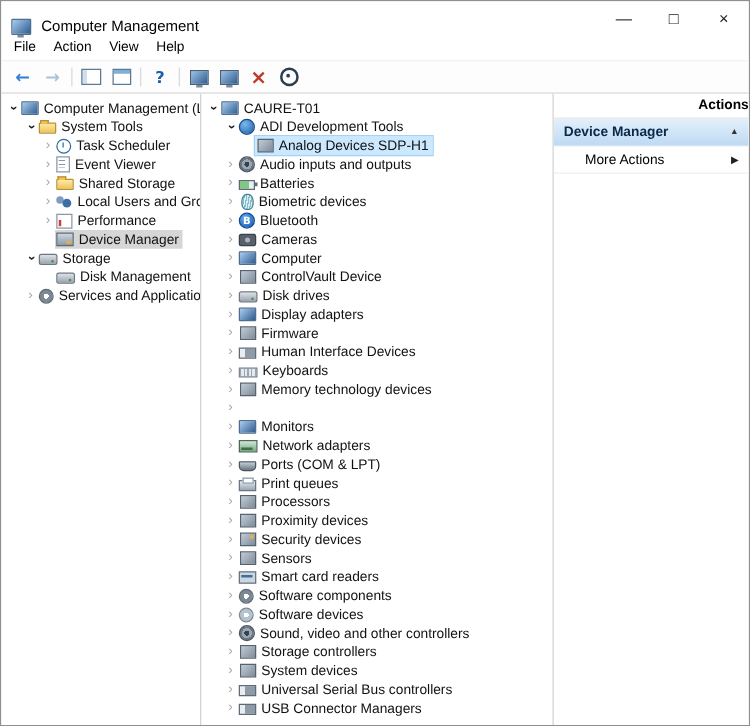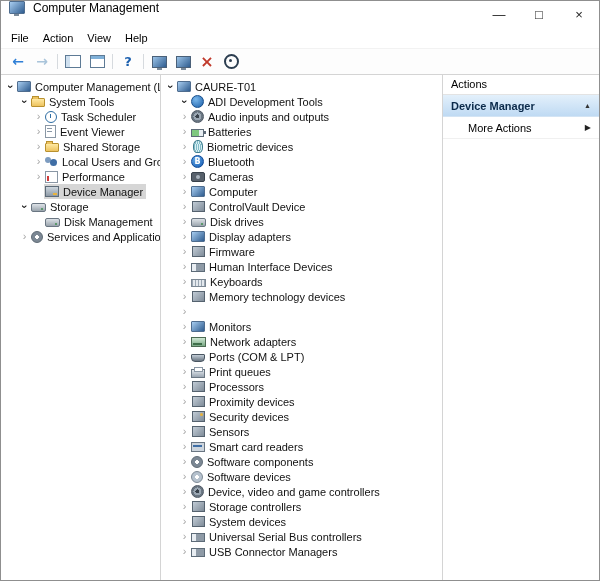--- a/index.html
+++ b/index.html
@@ -1,19 +1,19 @@
 <!DOCTYPE html>
 <html><head>
 <meta charset="utf-8">
 <style>
   html,body{margin:0;padding:0;background:#e8e8e8;font-family:"Liberation Sans","DejaVu Sans",sans-serif;}
   .window{width:600px;height:581px;box-sizing:border-box;border:1px solid #8f8f8f;background:#fff;display:flex;flex-direction:column;overflow:hidden;}
 
   
-  .titlebar{height:27px;flex:none;display:flex;align-items:flex-start;background:#fff;}
+  .titlebar{height:27px;flex:none;display:flex;align-items:flex-end;background:#fff;}
   .title-icon{width:14px;height:11px;margin-left:8px;border:1px solid #4f6d8f;border-radius:1px;background:linear-gradient(135deg,#a8cdf0,#2f5c8f);position:relative;flex:none;}
   .title-icon::after{content:"";position:absolute;left:4px;bottom:-3px;width:5px;height:2px;background:#7a8a9a;}
   .title-text{margin-left:8px;font-size:12px;color:#000;}
   .caption-buttons{margin-left:auto;display:flex;height:100%;}
   .cap-btn{width:40px;height:100%;display:flex;align-items:center;justify-content:center;font-size:13px;color:#222;background:none;border:none;padding:0;font-family:inherit;}
 
   
   .menubar{height:20px;flex:none;display:flex;align-items:center;padding-left:3px;background:#fff;}
   .menu-item{padding:2px 7px;font-size:11px;color:#000;}
 
@@ -85,21 +85,21 @@
   .ti-mouse{width:8px;height:11px;margin-left:2px;border-radius:4px 4px 5px 5px;border:1px solid #6a7682;background:linear-gradient(#eef2f6,#9fadba);}
   .ti-network{width:13px;height:8px;margin-top:1px;border:1px solid #4c6a52;background:linear-gradient(#cfe8d4,#79a884);}
   .ti-network::after{content:"";position:absolute;left:1px;bottom:1px;width:9px;height:2px;background:#3f6e4a;}
   .ti-port{width:12px;height:6px;margin-top:3px;border:1px solid #4a5662;border-radius:1px 1px 4px 4px;background:linear-gradient(#c2ccd6,#6a7682);}
   .ti-printer{width:12px;height:7px;margin-top:3px;border:1px solid #6a7682;background:linear-gradient(#e4e9ee,#9aa6b2);}
   .ti-printer::before{content:"";position:absolute;left:2px;top:-3px;width:7px;height:3px;background:#fff;border:1px solid #8a97a5;}
   .ti-cardreader{width:12px;height:8px;margin-top:1px;border:1px solid #6a7682;background:#cdd5dd;}
   .ti-cardreader::after{content:"";position:absolute;left:1px;top:2px;width:9px;height:2px;background:#3f6ea5;}
 
   
-  .actions-header{height:19px;line-height:19px;flex:none;font-size:11px;font-weight:normal;padding-left:8px;border-bottom:1px solid #e3e3e3;color:#000;}
+  .actions-header{height:19px;line-height:19px;flex:none;font-size:11px;font-weight:bold;padding-left:8px;border-bottom:1px solid #e3e3e3;color:#000;text-align:right;}
   .actions-group{height:21px;flex:none;display:flex;align-items:center;justify-content:space-between;padding:0 8px;background:linear-gradient(#e3f0fb,#bfdaf3);border-bottom:1px solid #d3e4f4;font-size:11px;font-weight:bold;color:#0b2a4a;}
   .actions-group .arrow{font-size:7px;color:#333;}
   .actions-more{height:21px;flex:none;display:flex;align-items:center;justify-content:space-between;padding:0 8px 0 25px;font-size:11px;border-bottom:1px solid #f0f0f0;color:#000;}
   .actions-more .arrow{font-size:8px;color:#222;}
 </style>
 </head>
 <body>
 
 <div class="window">
 
@@ -255,20 +255,28 @@
         </div>
         <div class="trow">
           <span class="tindent" style="width: 18px;"></span>
           <span class="chev open">›</span>
           <span class="tbody">
             <span class="ti ti-adi"></span>
             <span class="tlabel">ADI Development Tools</span>
           </span>
         </div>
         <div class="trow">
+          <span class="tindent" style="width: 32px;"></span>
+          <span class="chev"></span>
+          <span class="tbody sel-a">
+            <span class="ti ti-chip"></span>
+            <span class="tlabel">Analog Devices SDP-H1</span>
+          </span>
+        </div>
+        <div class="trow">
           <span class="tindent" style="width: 18px;"></span>
           <span class="chev">›</span>
           <span class="tbody">
             <span class="ti ti-speaker"></span>
             <span class="tlabel">Audio inputs and outputs</span>
           </span>
         </div>
         <div class="trow">
           <span class="tindent" style="width: 18px;"></span>
           <span class="chev">›</span>
@@ -455,21 +463,21 @@
           <span class="tbody">
             <span class="ti ti-gearlight"></span>
             <span class="tlabel">Software devices</span>
           </span>
         </div>
         <div class="trow">
           <span class="tindent" style="width: 18px;"></span>
           <span class="chev">›</span>
           <span class="tbody">
             <span class="ti ti-speaker"></span>
-            <span class="tlabel">Device, video and game controllers</span>
+            <span class="tlabel">Sound, video and other controllers</span>
           </span>
         </div>
         <div class="trow">
           <span class="tindent" style="width: 18px;"></span>
           <span class="chev">›</span>
           <span class="tbody">
             <span class="ti ti-chip"></span>
             <span class="tlabel">Storage controllers</span>
           </span>
         </div>

